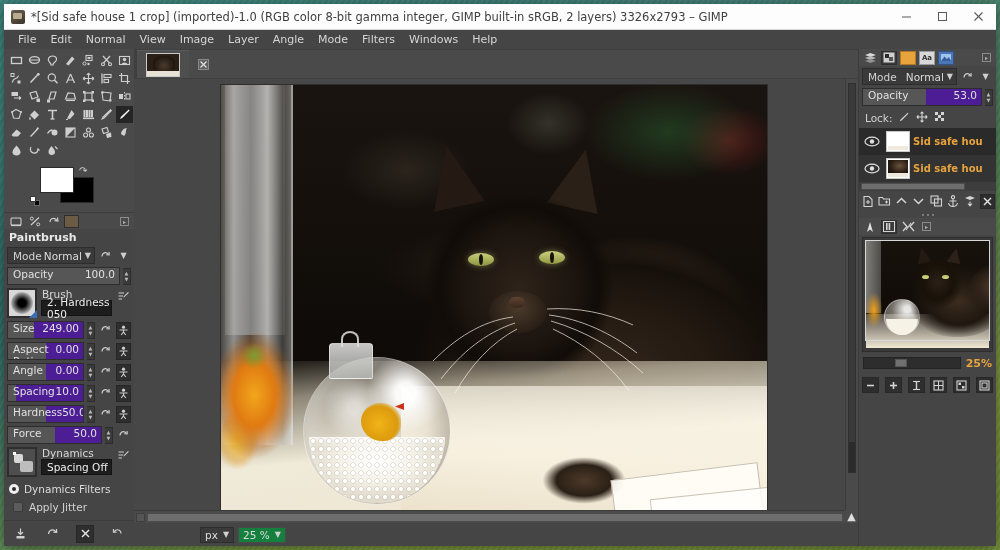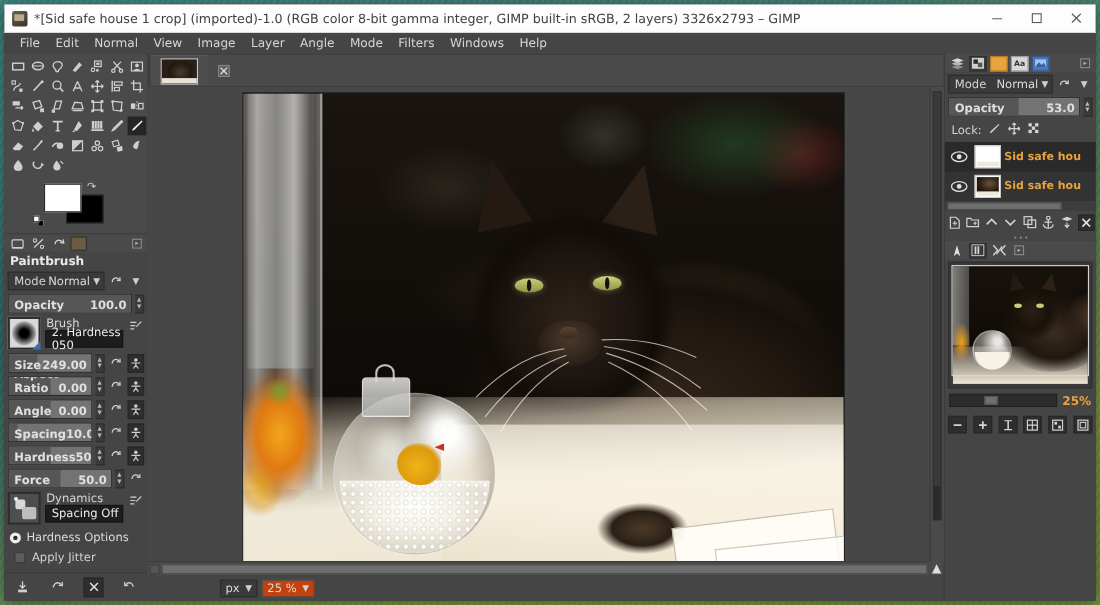--- a/index.html
+++ b/index.html
@@ -88,22 +88,22 @@
   .mode-row .field .lab{padding-left:5px;}
   .mode-row .field .val{margin-left:auto;padding-right:3px;display:flex;align-items:center;gap:3px;}
   .chev{font-size:8px;color:#cfcfcf;}
   .ibtn{width:15px;height:17px;display:flex;align-items:center;justify-content:center;
     color:#cfcfcf;flex:none;}
   .ibtn.dark{background:#2e2e2e;border:1px solid #262626;}
   .spin{width:8px;height:17px;display:flex;flex-direction:column;
     align-items:center;justify-content:center;color:#b8b8b8;font-size:5px;flex:none;
     background:#3a3a3a;border:1px solid #2d2d2d;border-left:none;line-height:6px;}
   
-  .slider-field{position:relative;background:#737373;border:1px solid #2d2d2d;height:18px;
-    display:flex;align-items:flex-end;color:#e0e0e0;font-size:10.5px;flex:1;min-width:0;overflow:hidden;font-weight:bold;}
+  .slider-field{position:relative;background:#4c1d95;border:1px solid #2d2d2d;height:18px;
+    display:flex;align-items:flex-start;color:#e0e0e0;font-size:10.5px;flex:1;min-width:0;overflow:hidden;}
   .slider-field .fill{position:absolute;left:0;top:0;bottom:0;background:#565656;}
   .slider-field .lab{position:relative;padding-left:5px;z-index:2;}
   .slider-field .val{position:relative;margin-left:auto;padding-right:4px;z-index:2;}
   
   #opacity-row .slider-field .fill{width:100%;}
   
   .brush-row{display:flex;gap:4px;align-items:flex-start;margin-bottom:3px;}
   #brush-preview{width:30px;height:30px;background:#d8d8d8;border:2px solid #2e2e2e;
     position:relative;flex:none;}
   #brush-preview:after{content:"";position:absolute;left:50%;top:50%;transform:translate(-50%,-50%);
@@ -838,21 +838,21 @@
           <div class="ibtn">
             <svg width="13" height="13" viewBox="0 0 13 13">
                 <path d="M1.5 3 L7 3 M1.5 6 L6 6 M1.5 9 L5 9" stroke="#cfcfcf" stroke-width="1.1"></path>
                 <path d="M11 2 L11.8 2.8 L7.5 7 L6.2 7.6 L6.8 6.3 Z" fill="#cfcfcf"></path>
               </svg>
           </div>
         </div>
 
         <div class="exp-row">
           <span class="exp-dot"></span>
-          <span>Hardness Options</span>
+          <span>Dynamics Filters</span>
         </div>
 
         <div class="cb-row">
           <span class="cb"></span>
           <span>Apply Jitter</span>
         </div>
         <div class="cb-row">
 
           <span>Smooth stroke</span>
         </div>
@@ -962,21 +962,21 @@
           <div class="thumb"></div>
         </div>
         <div id="navbtn">▲</div>
       </div>
 
       <div id="statusbar">
         <div class="sb-sel">
           <span>px</span>
           <span class="chev">▼</span>
         </div>
-        <div class="sb-sel" style="background:#c2410c;border-color:#4a4a4a;">
+        <div class="sb-sel" style="background:#15803d;border-color:#4a4a4a;">
           <span>25 %</span>
           <span class="chev">▼</span>
         </div>
       </div>
     </div>
 
     <div id="rightdock">
 
       <div id="r-tabs">
         <div class="rtab">

